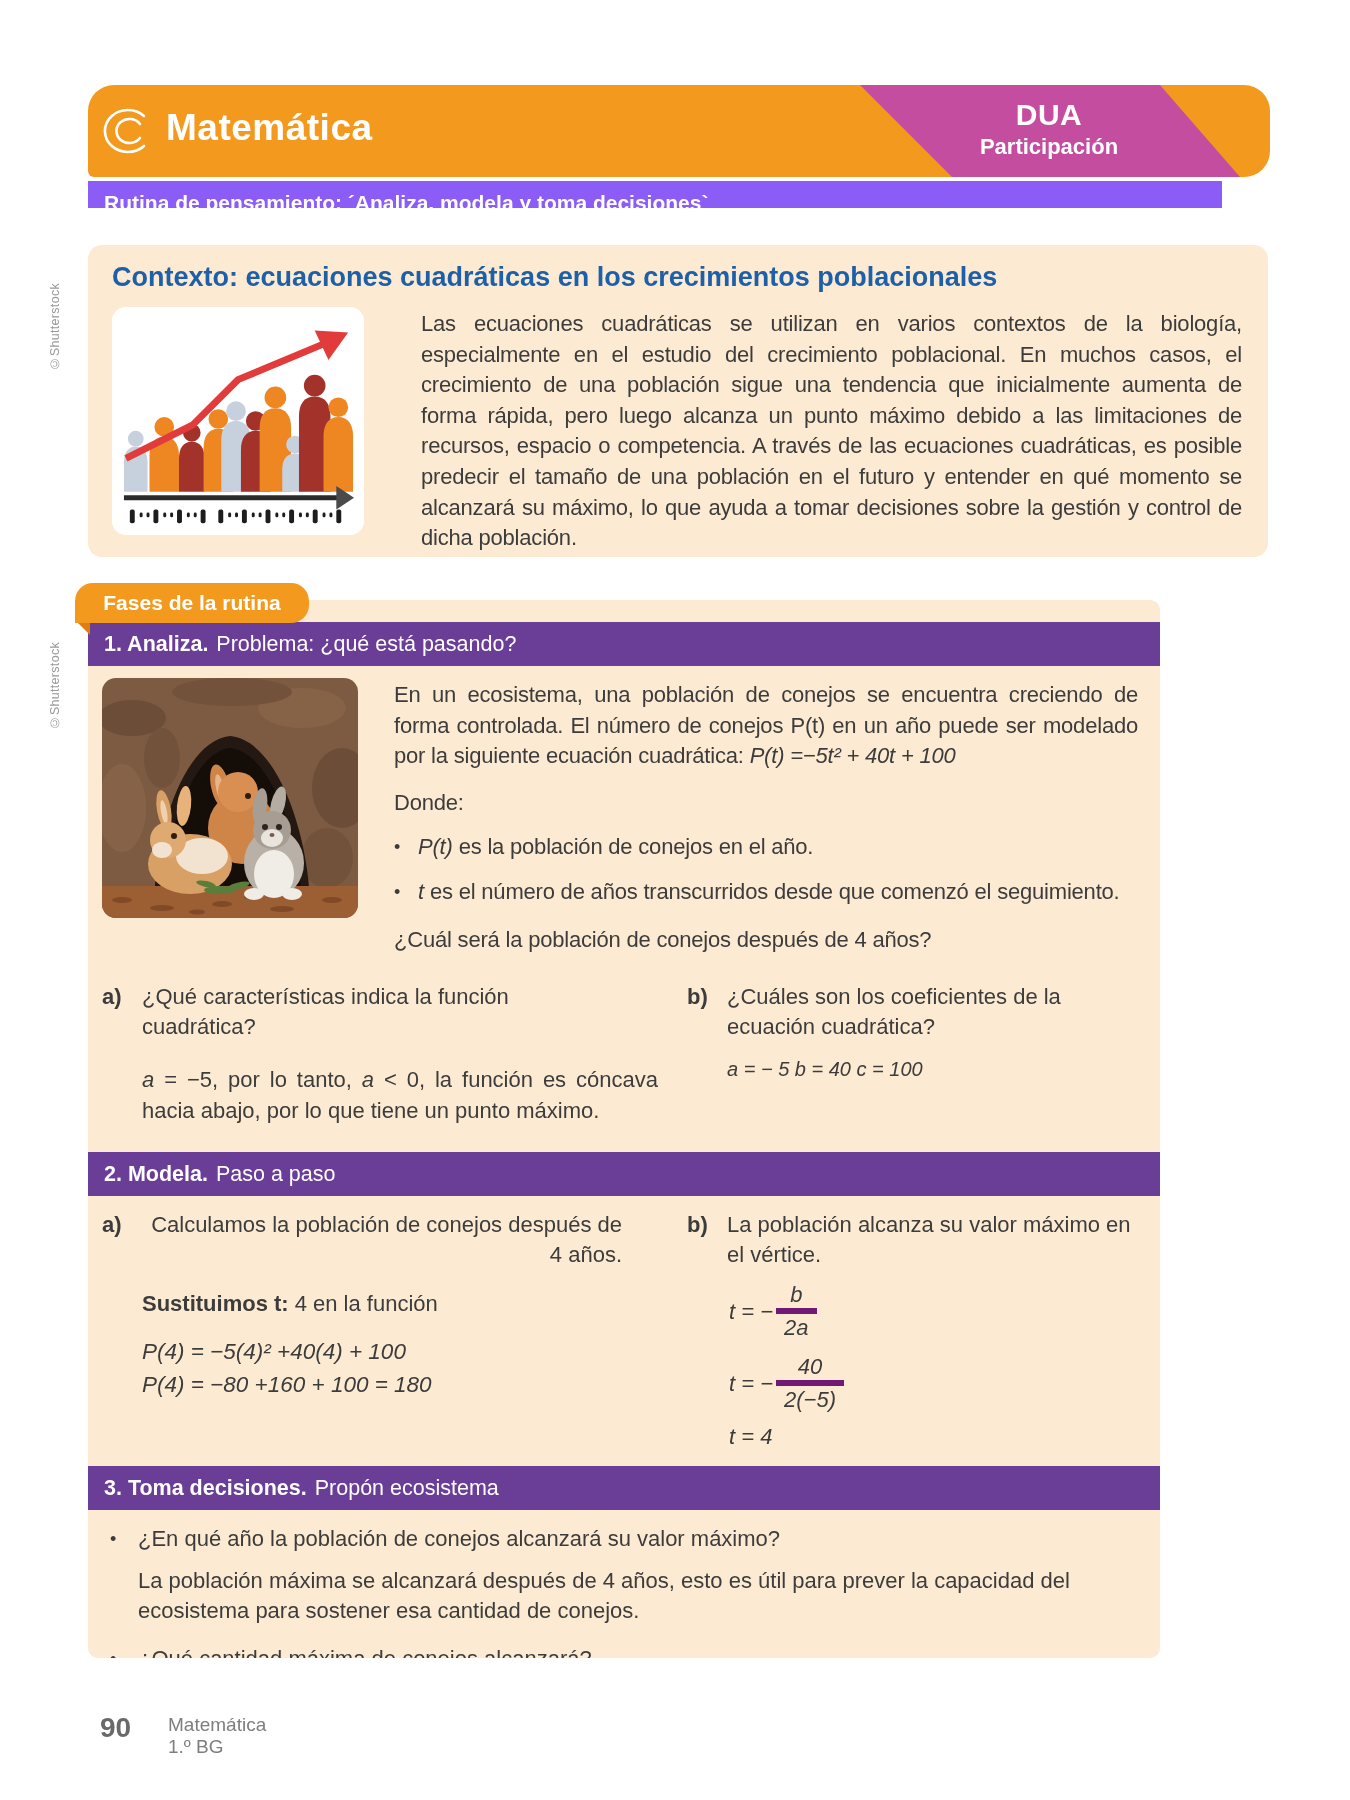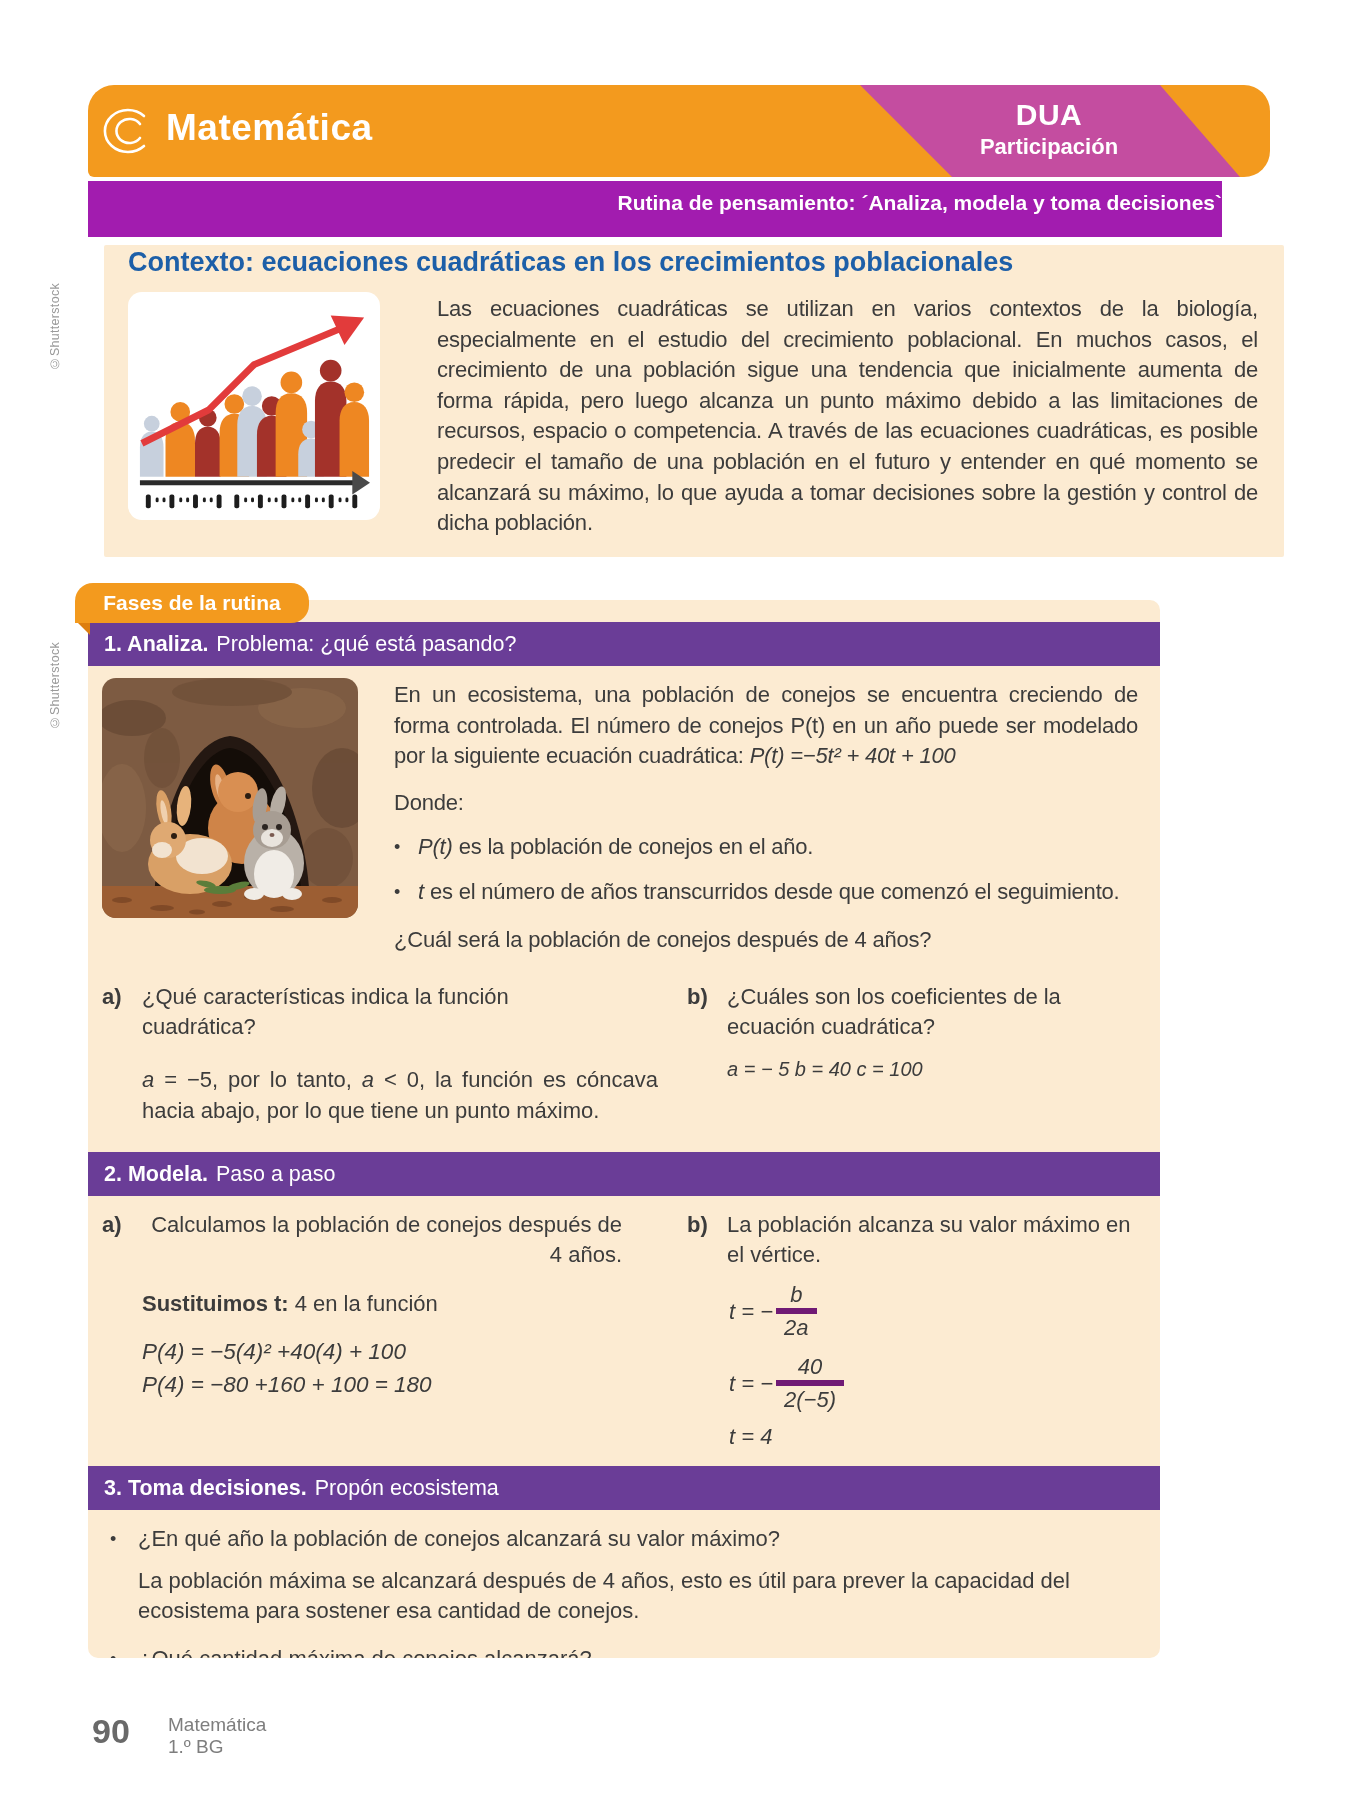--- a/index.html
+++ b/index.html
@@ -8,32 +8,32 @@
 
   
   .orange-bar{position:absolute;left:88px;top:85px;width:1182px;height:92px;
      background:#F39A1E;border-radius:26px 26px 26px 6px;overflow:hidden;}
   .logo-wrap{position:absolute;left:14px;top:18px;width:56px;height:56px;}
   .subject{position:absolute;left:78px;top:22px;font-size:37px;font-weight:bold;color:#ffffff;letter-spacing:.5px;}
   .dua-ribbon{position:absolute;left:770px;top:0;width:382px;height:92px;background:#C44DA0;
      clip-path:polygon(2px 0,302px 0,382px 92px,94px 92px);text-align:center;color:#fff;}
   .dua-l1{margin-top:13px;font-size:30px;font-weight:bold;letter-spacing:.5px;}
   .dua-l2{font-size:22px;font-weight:bold;margin-top:2px;}
-  .routine-bar{position:absolute;left:88px;top:181px;width:1134px;height:56px;background:#a21caf;
-     color:#fff;font-size:21px;font-weight:bold;line-height:44px;padding-left:16px;box-sizing:border-box;text-align:right;}
+  .routine-bar{position:absolute;left:88px;top:181px;width:1134px;height:27px;background:#8b5cf6;
+     color:#fff;font-size:21px;font-weight:bold;line-height:44px;padding-left:16px;box-sizing:border-box;}
 
   
   .credit{position:absolute;left:48px;writing-mode:vertical-lr;transform:rotate(180deg);
      font-size:12.5px;color:#9a9a9a;letter-spacing:.3px;}
   .credit-1{top:283px;}
   .credit-2{top:642px;}
 
   
-  .panel-contexto{position:absolute;left:104px;top:245px;width:1180px;height:312px;background:#FCEBD2;
-     border-radius:2px;box-sizing:border-box;padding:0 26px 0 24px;}
+  .panel-contexto{position:absolute;left:88px;top:245px;width:1180px;height:312px;background:#FCEBD2;
+     border-radius:14px;box-sizing:border-box;padding:15px 26px 0 24px;}
   .contexto-title{margin:2px 0 14px 0;font-size:27px;font-weight:bold;color:#1D5FA8;}
   .contexto-row{display:flex;gap:57px;align-items:flex-start;}
   .growth-card{flex:none;width:252px;height:228px;background:#ffffff;border-radius:14px;padding:8px;box-sizing:border-box;}
   .contexto-par{flex:1;margin:2px 0 0 0;font-size:22px;line-height:30.6px;text-align:justify;letter-spacing:-0.2px;}
 
   
   .fases-fold{position:absolute;left:75px;top:620px;width:15px;height:15px;background:#DD7E0F;
      clip-path:polygon(0 0,100% 0,100% 100%);z-index:2;}
   .fases-badge{position:absolute;left:75px;top:583px;width:234px;height:40px;background:#F39A1E;
      border-radius:18px 18px 18px 0;color:#fff;font-size:21px;font-weight:bold;text-align:center;
@@ -86,21 +86,21 @@
 
   .bar-2{margin-top:26px;}
   .bar-3{margin-top:16px;}
 
   .decisiones{margin:14px 26px 0 14px;}
   .dq{display:flex;font-size:22px;line-height:29px;}
   .dq .b-dot{width:36px;padding-left:8px;box-sizing:border-box;}
   .da{margin:12px 0 18px 36px;max-width:1088px;font-size:22px;line-height:30px;}
 
   
-  .page-number{position:absolute;left:92px;top:1712px;font-size:34px;font-weight:bold;color:#696969;}
+  .page-number{position:absolute;left:100px;top:1712px;font-size:28px;font-weight:bold;color:#696969;}
   .footer-meta{position:absolute;left:168px;top:1714px;font-size:19px;color:#7e7e7e;line-height:22px;}
 </style>
 </head>
 <body>
 
 <div class="page">
 
   <div class="orange-bar">
     <div class="logo-wrap">
       <svg viewBox="0 0 56 56" width="56" height="56">

